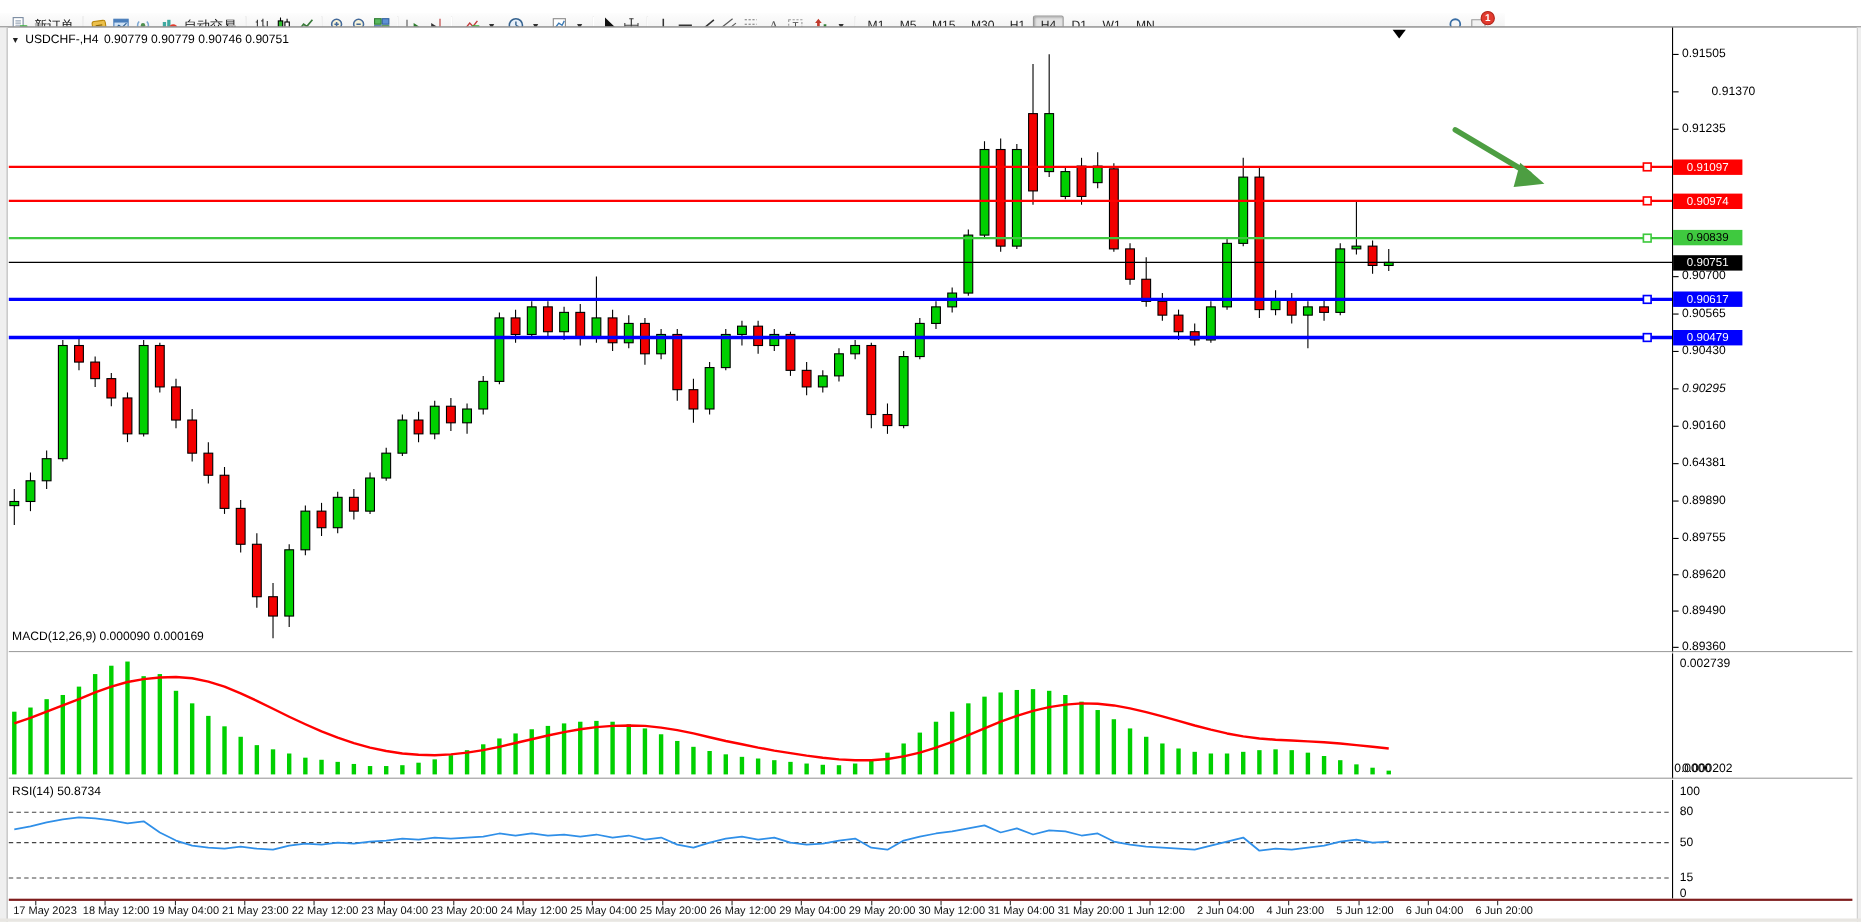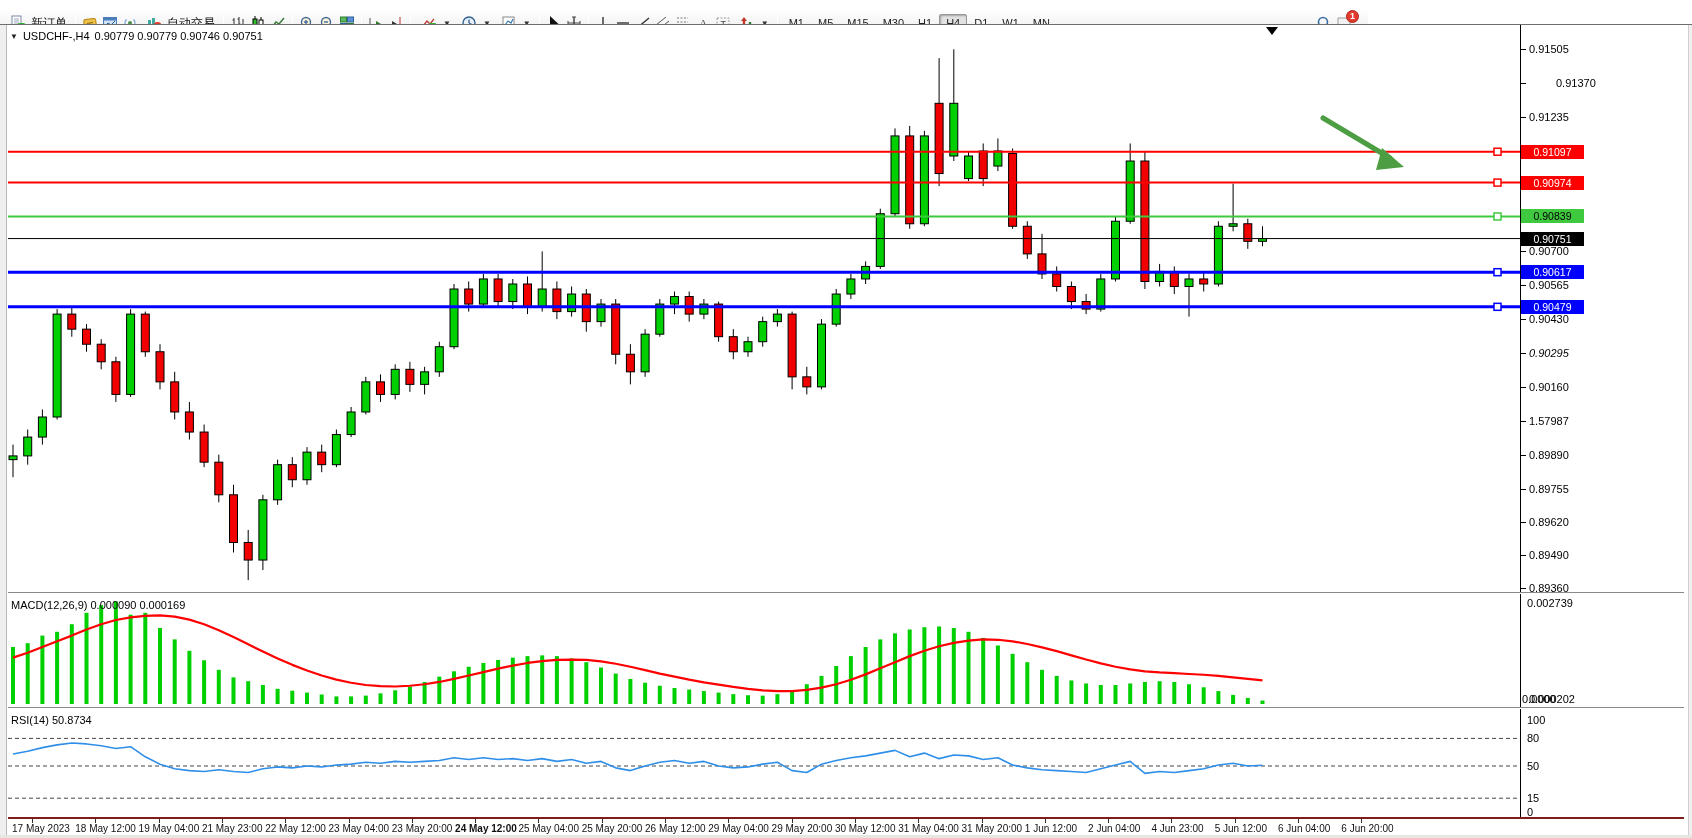--- a/index.html
+++ b/index.html
@@ -600,21 +600,21 @@
       </g>
       <polyline points="5,62.64 19.7,57.699999999999996 34.4,52 49.099999999999994,46.3 63.8,40.60000000000001 78.5,34.519999999999996 93.19999999999999,29.200000000000003 107.89999999999999,25.019999999999996 122.6,22.36 137.29999999999998,20.840000000000003 152,20.459999999999994 166.7,21.60000000000001 181.39999999999998,24.639999999999986 196.1,29.200000000000003 210.79999999999998,35.28 225.5,42.120000000000005 240.2,49.34 254.89999999999998,56.56 269.59999999999997,63.400000000000006 284.3,69.86 299,75.56 313.7,80.5 328.4,84.68 343.09999999999997,87.72 357.79999999999995,90 372.5,91.14 387.2,91.52 401.9,90.75999999999999 416.59999999999997,89.24000000000001 431.29999999999995,86.96000000000001 446,83.92 460.7,80.5 475.4,77.08 490.09999999999997,73.66 504.79999999999995,70.62 519.5,67.96000000000001 534.1999999999999,66.06 548.9,64.92 563.6,64.53999999999999 578.3,64.92 593,66.44 607.6999999999999,68.72 622.4,71.75999999999999 637.1,75.18 651.8,78.6 666.5,81.64 681.1999999999999,84.68 695.9,87.34 710.5999999999999,89.62 725.3,91.9 740,93.8 754.6999999999999,95.32 769.4,96.08 784.0999999999999,96.08 798.8,94.94 813.5,92.66 828.1999999999999,89.24000000000001 842.9,84.68 857.5999999999999,79.36 872.3,73.28 887,67.19999999999999 901.6999999999999,61.12 916.4,55.8 931.0999999999999,51.239999999999995 945.8,47.81999999999999 960.5,45.54 975.1999999999999,44.400000000000006 989.9,44.78 1004.5999999999999,46.3 1019.3,48.96 1034,52.38 1048.7,56.18 1063.3999999999999,60.36 1078.1,64.53999999999999 1092.8,68.34 1107.5,71.75999999999999 1122.2,74.42 1136.8999999999999,76.32 1151.6,77.46000000000001 1166.3,78.22 1181,78.98 1195.7,79.74000000000001 1210.3999999999999,80.88 1225.1,82.4 1239.8,83.92 1254.5,85.44" fill="none" stroke="#FF0000" stroke-width="2.2" stroke-linejoin="round"></polyline>
     </svg>
   <svg id="rsi-svg" class="layer">
       <line x1="0" y1="28.39999999999999" x2="1512" y2="28.39999999999999" stroke="#444" stroke-width="1" stroke-dasharray="4 3"></line>
       <line x1="0" y1="56" x2="1512" y2="56" stroke="#444" stroke-width="1" stroke-dasharray="4 3"></line>
       <line x1="0" y1="88.2" x2="1512" y2="88.2" stroke="#444" stroke-width="1" stroke-dasharray="4 3"></line>
       <polyline points="5,44.04 19.7,41.279999999999994 34.4,37.599999999999994 49.099999999999994,34.84 63.8,33 78.5,33.92 93.19999999999999,35.75999999999999 107.89999999999999,38.519999999999996 122.6,36.67999999999999 137.29999999999998,46.8 152,54.16 166.7,58.76 181.39999999999998,60.6 196.1,61.519999999999996 210.79999999999998,59.68 225.5,61.519999999999996 240.2,62.44 254.89999999999998,58.76 269.59999999999997,56.919999999999995 284.3,57.839999999999996 299,56 313.7,56.919999999999995 328.4,55.08 343.09999999999997,54.16 357.79999999999995,52.32 372.5,53.239999999999995 387.2,51.4 401.9,52.32 416.59999999999997,51.4 431.29999999999995,50.48 446,47.72 460.7,49.559999999999995 475.4,47.72 490.09999999999997,49.559999999999995 504.79999999999995,48.64 519.5,50.48 534.1999999999999,48.64 548.9,51.4 563.6,49.559999999999995 578.3,53.239999999999995 593,51.4 607.6999999999999,57.839999999999996 622.4,60.6 637.1,56 651.8,52.32 666.5,50.48 681.1999999999999,53.239999999999995 695.9,51.4 710.5999999999999,56 725.3,57.839999999999996 740,56.919999999999995 754.6999999999999,54.16 769.4,52.32 784.0999999999999,60.6 798.8,62.44 813.5,54.16 828.1999999999999,50.48 842.9,47.72 857.5999999999999,45.879999999999995 872.3,43.12 887,40.36 901.6999999999999,46.8 916.4,43.12 931.0999999999999,48.64 945.8,44.96 960.5,45.879999999999995 975.1999999999999,49.559999999999995 989.9,47.72 1004.5999999999999,55.08 1019.3,57.839999999999996 1034,59.68 1048.7,60.6 1063.3999999999999,61.519999999999996 1078.1,62.44 1092.8,58.76 1107.5,55.08 1122.2,51.4 1136.8999999999999,63.36 1151.6,61.519999999999996 1166.3,62.44 1181,60.6 1195.7,58.76 1210.3999999999999,55.08 1225.1,53.239999999999995 1239.8,56 1254.5,55.199600000000004" fill="none" stroke="#2F8FE8" stroke-width="1.6" stroke-linejoin="round"></polyline>
     </svg>
 
-  <div class="ind-label" style="top:574px;">
+  <div class="ind-label" style="top:548px;">
     <span>MACD(12,26,9)</span>
     <span>0.000090</span>
     <span>0.000169</span>
   </div>
   <div class="ind-label" style="top:689px;">
     <span>RSI(14)</span>
     <span>50.8734</span>
   </div>
 
   <div class="axis-line"></div>
@@ -629,21 +629,21 @@
       <div class="ptick" style="top: 220.362px;">0.90700</div>
       <div class="ptick-dash" style="top: 260.242px;"></div>
       <div class="ptick" style="top: 254.242px;">0.90565</div>
       <div class="ptick-dash" style="top: 294.121px;"></div>
       <div class="ptick" style="top: 288.121px;">0.90430</div>
       <div class="ptick-dash" style="top: 328.001px;"></div>
       <div class="ptick" style="top: 322.001px; font-style: italic;">0.90295</div>
       <div class="ptick-dash" style="top: 361.88px;"></div>
       <div class="ptick" style="top: 355.88px;">0.90160</div>
       <div class="ptick-dash" style="top: 395.76px;"></div>
-      <div class="ptick" style="top: 389.76px;">1.57987</div>
+      <div class="ptick" style="top: 389.76px;">0.64381</div>
       <div class="ptick-dash" style="top: 429.64px;"></div>
       <div class="ptick" style="top: 423.64px;">0.89890</div>
       <div class="ptick-dash" style="top: 463.519px;"></div>
       <div class="ptick" style="top: 457.519px;">0.89755</div>
       <div class="ptick-dash" style="top: 497.399px;"></div>
       <div class="ptick" style="top: 491.399px;">0.89620</div>
       <div class="ptick-dash" style="top: 530.024px;"></div>
       <div class="ptick" style="top: 524.024px;">0.89490</div>
       <div class="ptick-dash" style="top: 562.648px;"></div>
       <div class="ptick" style="top: 556.648px;">0.89360</div>
@@ -677,21 +677,21 @@
       <div class="tlabel" style="left: 130.6px;">19 May 04:00</div>
       <div class="ttick" style="left: 213.9px;"></div>
       <div class="tlabel" style="left: 193.9px;">21 May 23:00</div>
       <div class="ttick" style="left: 277.2px;"></div>
       <div class="tlabel" style="left: 257.2px;">22 May 12:00</div>
       <div class="ttick" style="left: 340.5px;"></div>
       <div class="tlabel" style="left: 320.5px;">23 May 04:00</div>
       <div class="ttick" style="left: 403.8px;"></div>
       <div class="tlabel" style="left: 383.8px;">23 May 20:00</div>
       <div class="ttick" style="left: 467.1px;"></div>
-      <div class="tlabel" style="left: 447.1px; font-weight: bold;">24 May 12:00</div>
+      <div class="tlabel" style="left: 447.1px;">24 May 12:00</div>
       <div class="ttick" style="left: 530.4px;"></div>
       <div class="tlabel" style="left: 510.4px;">25 May 04:00</div>
       <div class="ttick" style="left: 593.7px;"></div>
       <div class="tlabel" style="left: 573.7px;">25 May 20:00</div>
       <div class="ttick" style="left: 657px;"></div>
       <div class="tlabel" style="left: 637px;">26 May 12:00</div>
       <div class="ttick" style="left: 720.3px;"></div>
       <div class="tlabel" style="left: 700.3px;">29 May 04:00</div>
       <div class="ttick" style="left: 783.6px;"></div>
       <div class="tlabel" style="left: 763.6px;">29 May 20:00</div>

